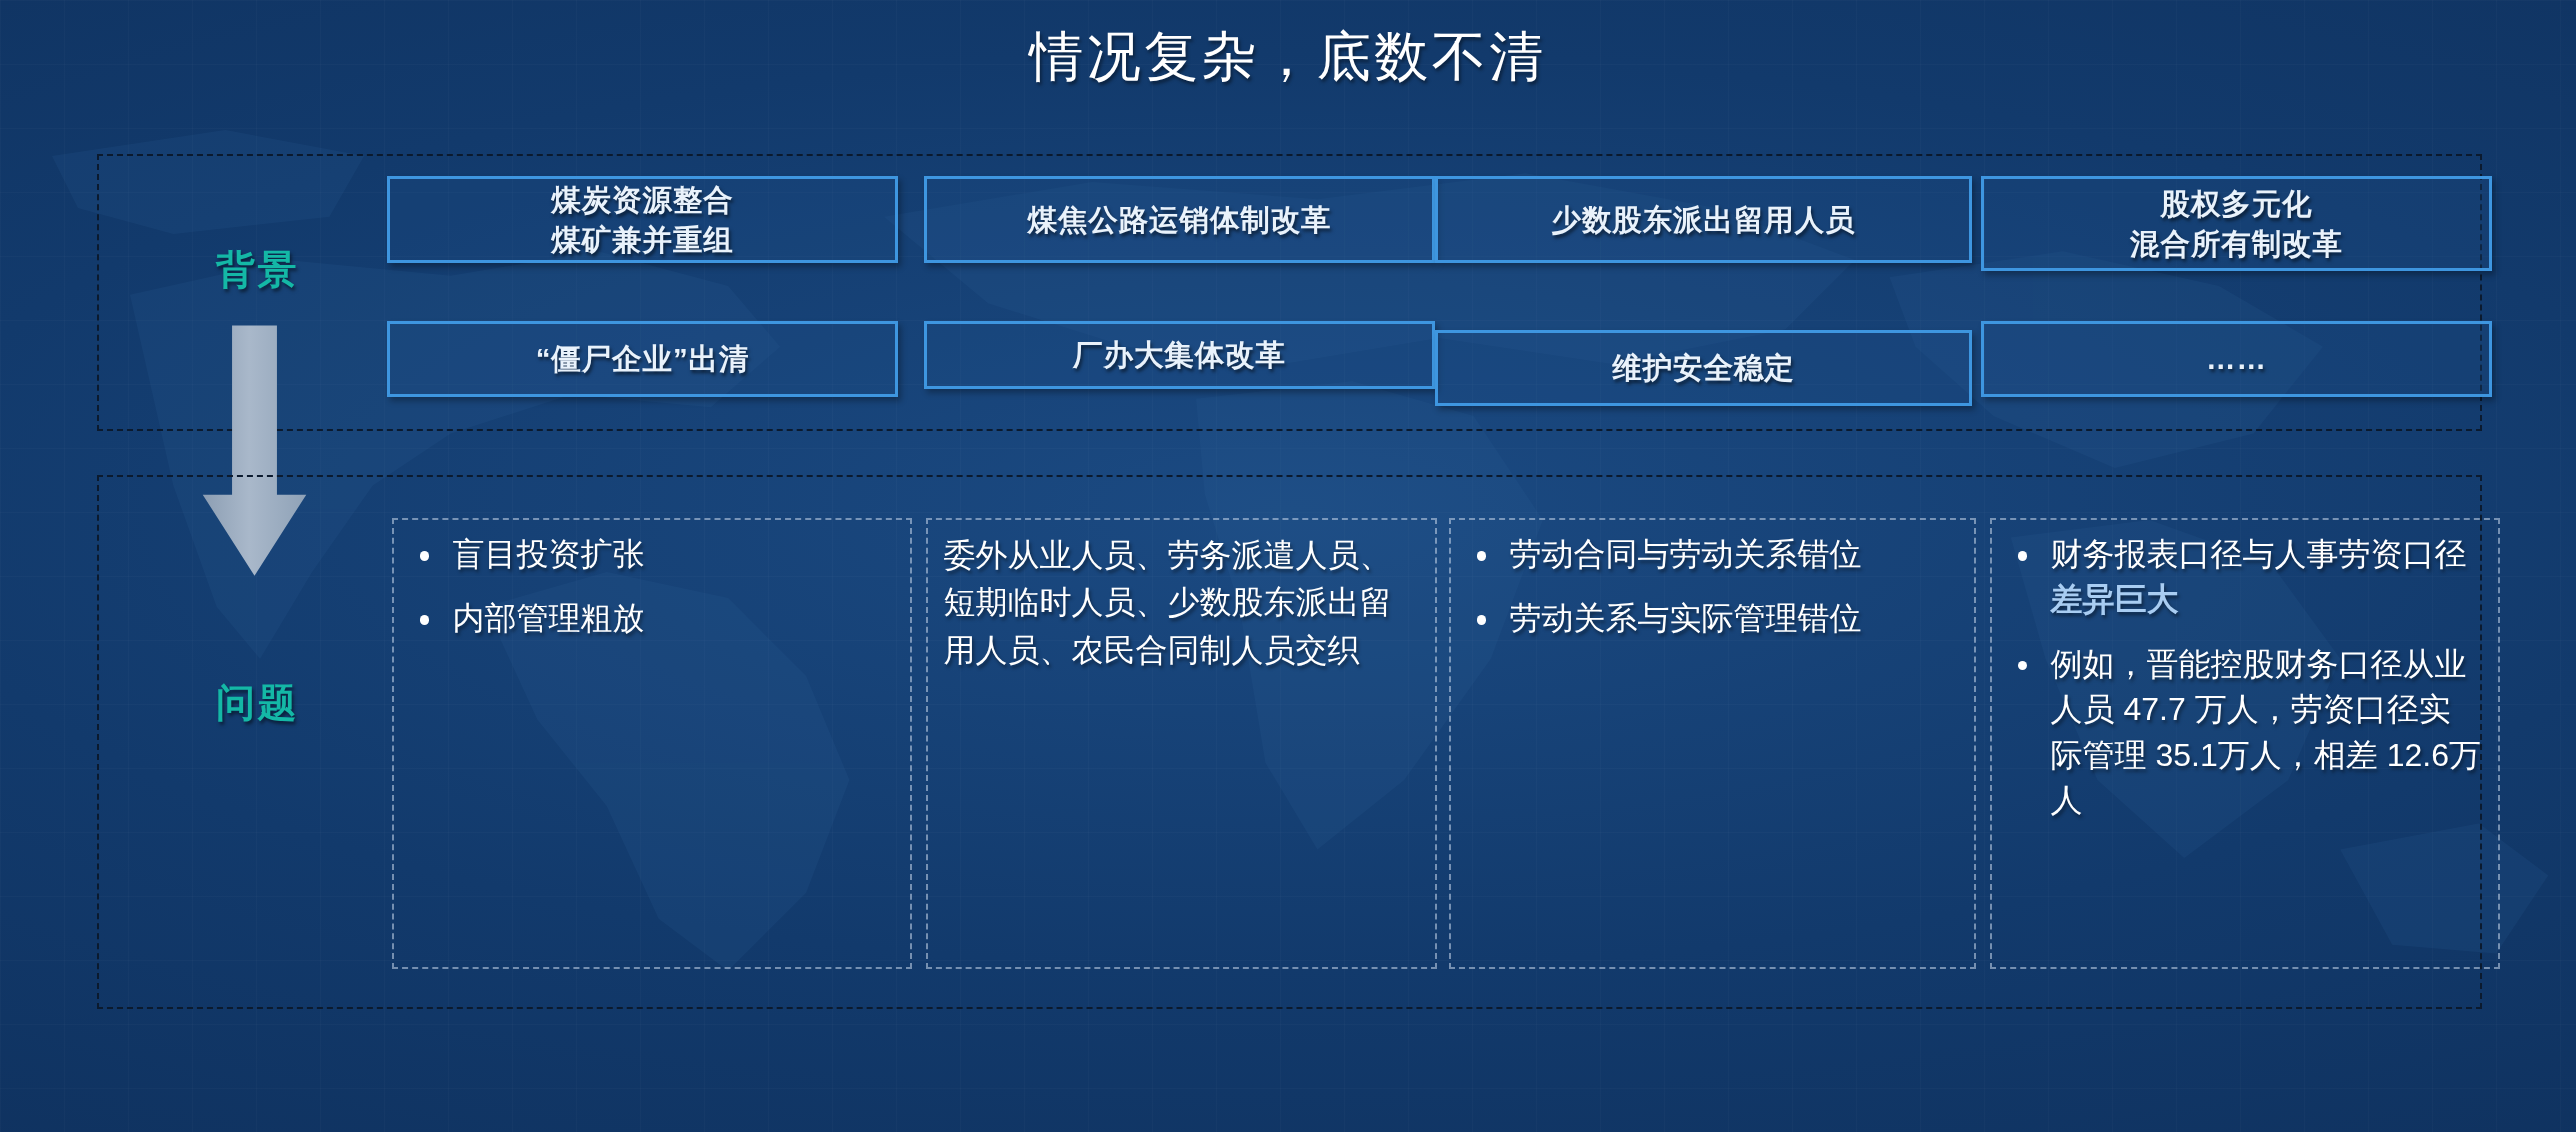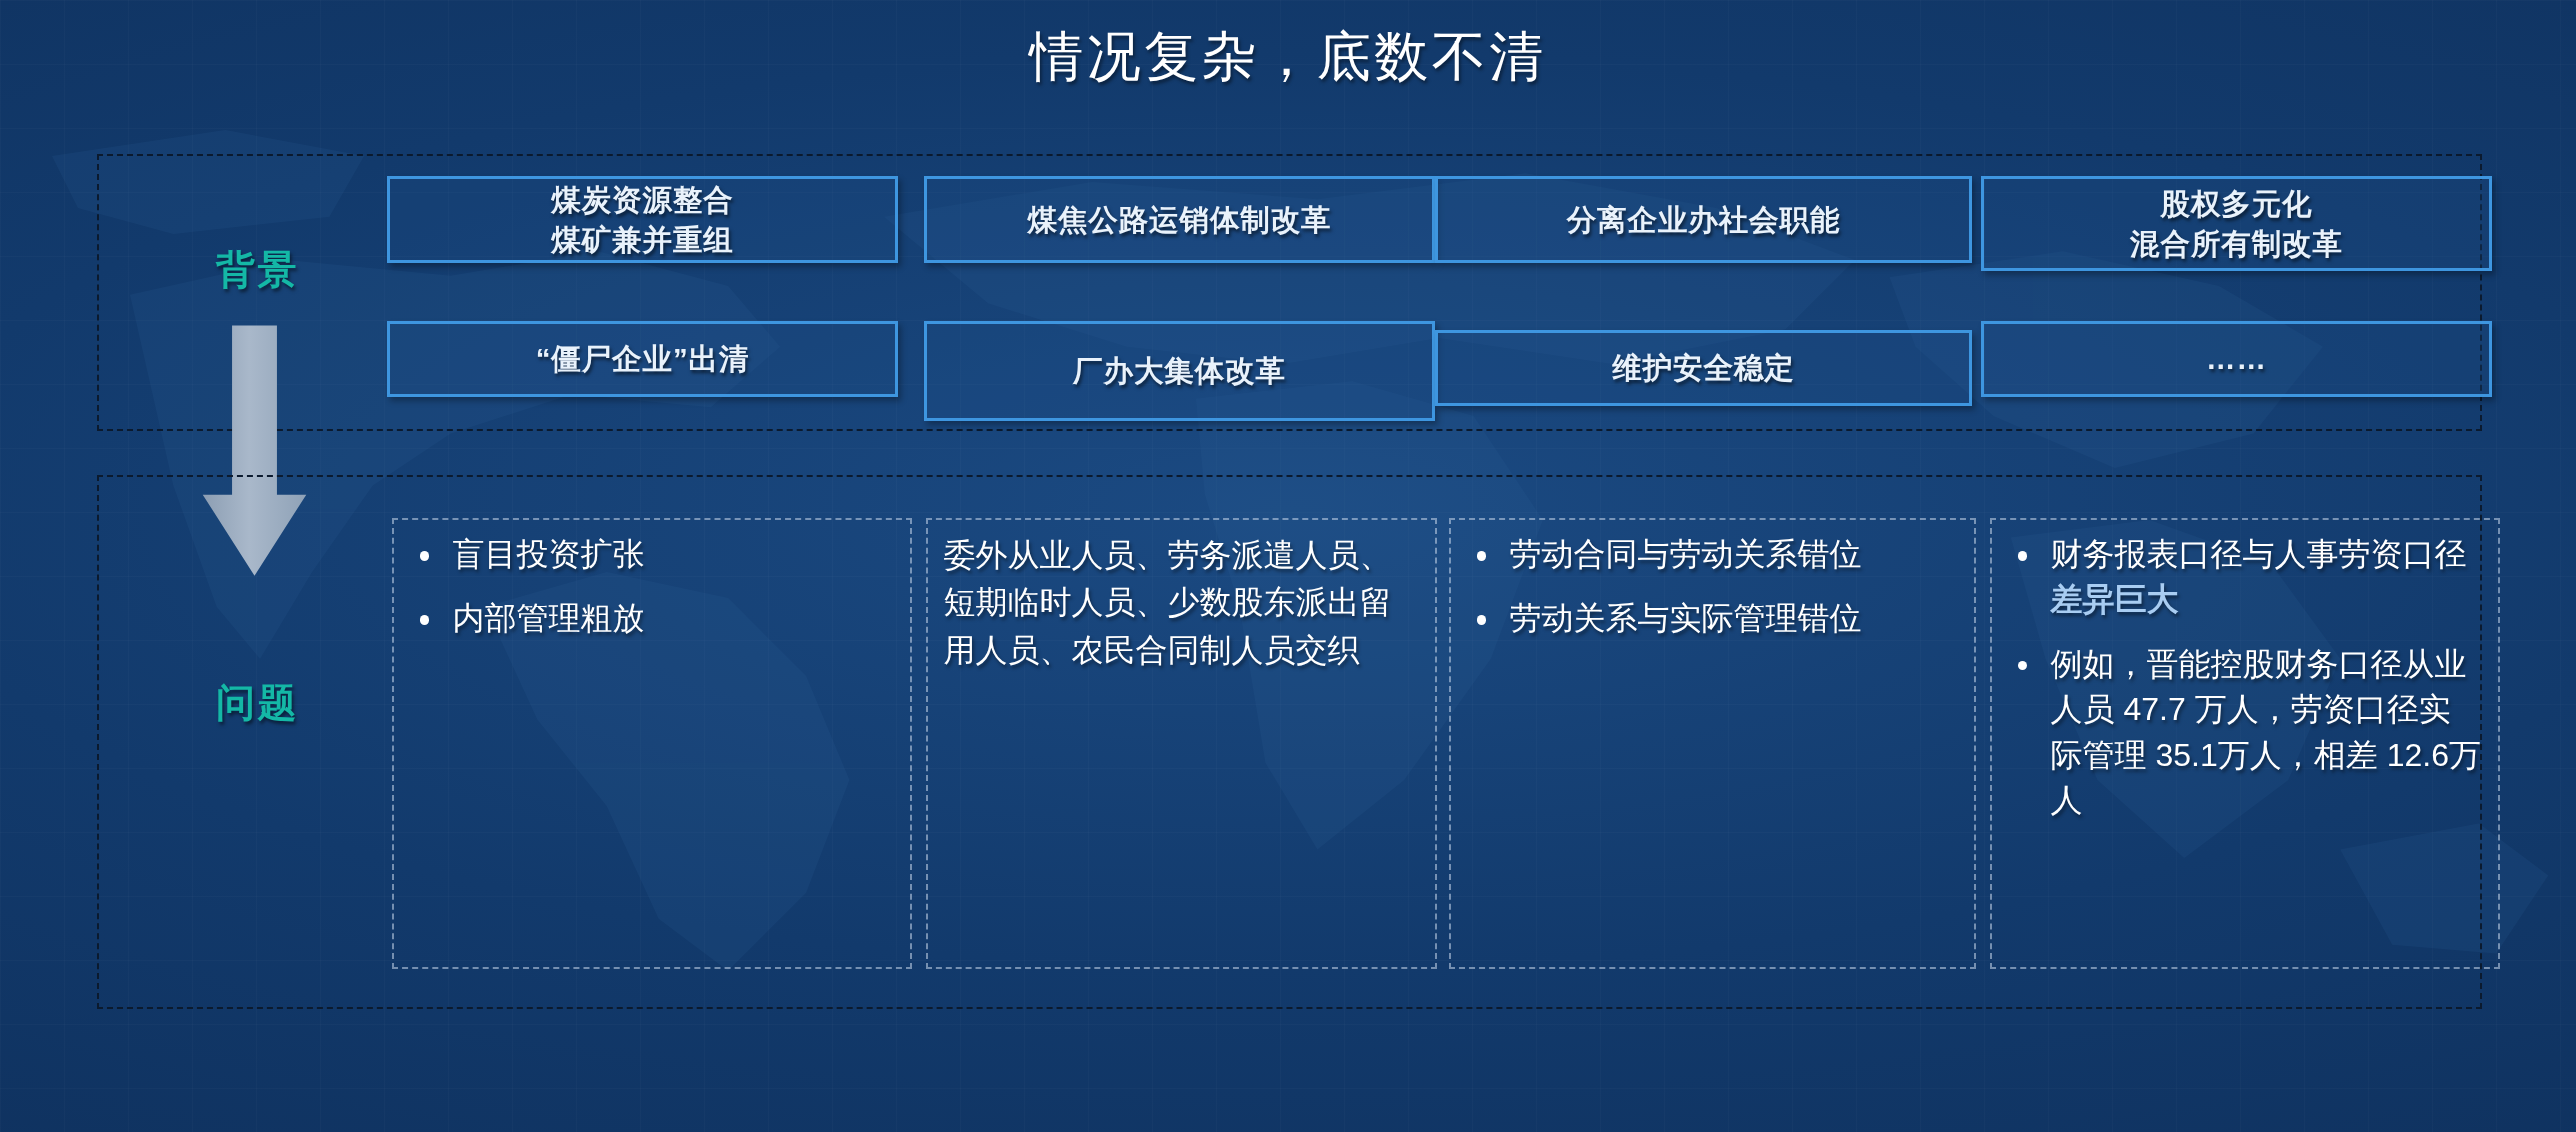--- a/index.html
+++ b/index.html
@@ -76,21 +76,21 @@
     text-shadow:1.7px 2.6px 3.5px rgba(0,0,0,.55);
     box-shadow:2.6px 3.5px 6px rgba(0,0,0,.30);
   }
   
   #bg-box-0{ left:387px;  top:176px; width:511px; height:87px; }
   #bg-box-1{ left:924px; top:176px; width:511px; height:87px; }
   #bg-box-2{ left:1435px; top:176px; width:537px; height:87px; }
   #bg-box-3{ left:1981px; top:176px; width:511px; height:95px; }
   
   #bg-box-4{ left:387px;  top:321px; width:511px; height:76px; }
-  #bg-box-5{ left:924px; top:321px; width:511px; height:100px; }
+  #bg-box-5{ left:924px; top:321px; width:511px; height:68px; }
   #bg-box-6{ left:1435px; top:321px; width:537px; height:76px;margin-top:9px; }
   #bg-box-7{ left:1981px; top:321px; width:511px; height:76px; }
 
   
   .prob-col{
     position:absolute;
     box-sizing:border-box;
     border:2.6px dashed rgba(200,215,235,.55);
     top:518px;height:451px;
     padding:12px 15.6px 8.7px 15.6px;
@@ -162,21 +162,21 @@
 <div class="bg-box" id="bg-box-0">
   <span>
     <span>煤炭资源整合</span><br>
     <span>煤矿兼并重组</span>
   </span>
 </div>
 <div class="bg-box" id="bg-box-1">
   <span>煤焦公路运销体制改革</span>
 </div>
 <div class="bg-box" id="bg-box-2">
-  <span>分离企业办社会职能</span>
+  <span>少数股东派出留用人员</span>
 </div>
 <div class="bg-box" id="bg-box-3">
   <span>
     <span>股权多元化</span><br>
     <span>混合所有制改革</span>
   </span>
 </div>
 <div class="bg-box" id="bg-box-4">
   <span>“僵尸企业”出清</span>
 </div>

